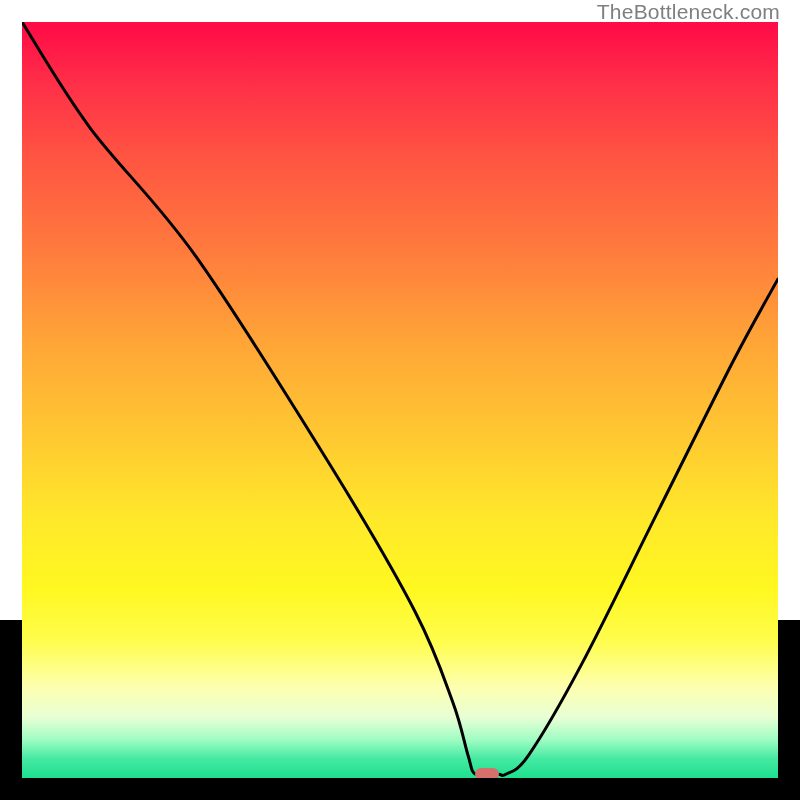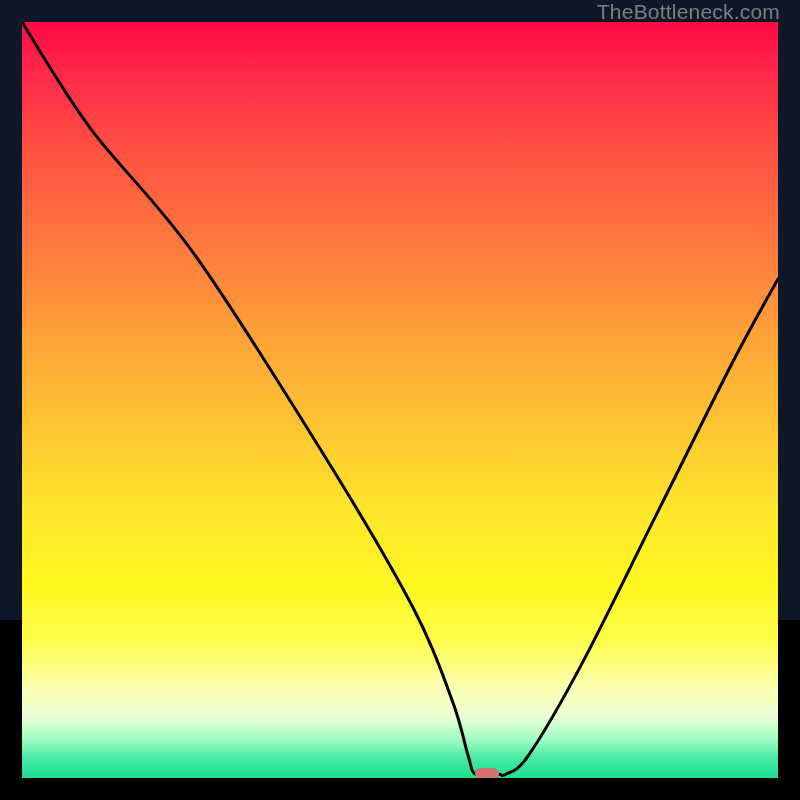--- a/index.html
+++ b/index.html
@@ -7,21 +7,21 @@
     padding: 0;
     width: 800px;
     height: 800px;
     background: #000;
     font-family: Arial, Helvetica, sans-serif;
   }
   .frame {
     position: relative;
     width: 800px;
     height: 620px;
-    background: #0f172a;
+    background: #ffffff;
   }
   .plot-area {
     position: absolute;
     left: 22px;
     top: 22px;
     width: 756px;
     height: 756px;
     overflow: hidden;
   }
   .gradient-bg {

